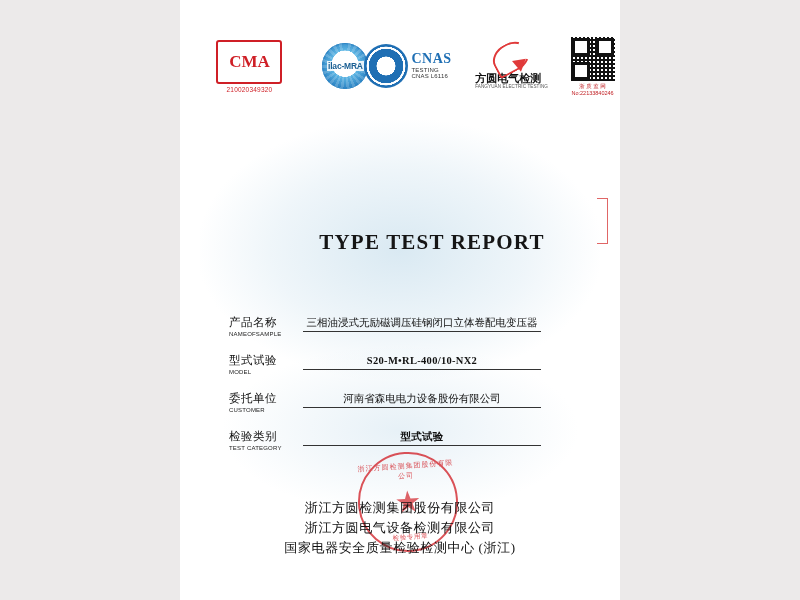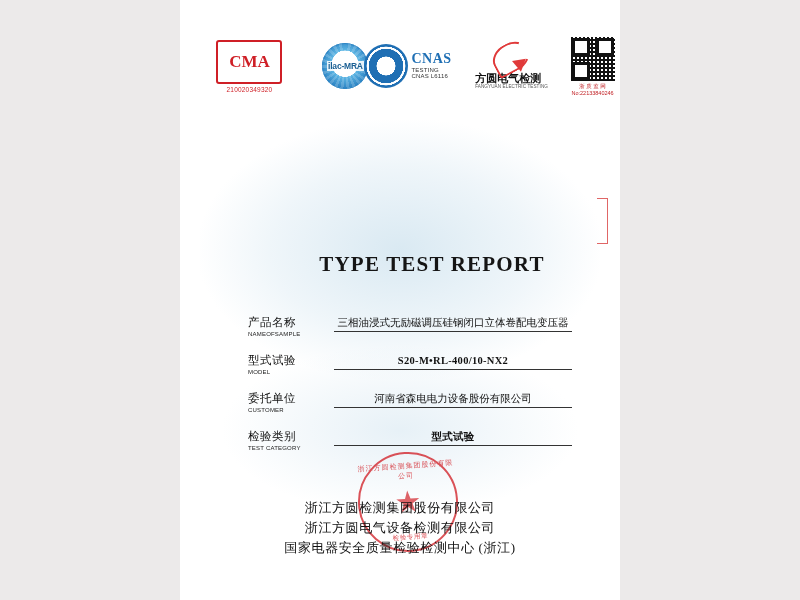--- a/index.html
+++ b/index.html
@@ -293,34 +293,34 @@
     font-family: "Liberation Serif", serif;
     font-weight: bold;
     font-size: 35px;
     letter-spacing: 9px;
     color: #151515;
     text-indent: 9px;
   }
   .title-en {
     position: absolute;
     left: 0;
-    top: 252px;
+    top: 230px;
     width: 504px;
     text-align: center;
     font-family: "Liberation Serif", serif;
     font-weight: bold;
     font-size: 21px;
     letter-spacing: 1.2px;
     color: #151515;
   }
 
   
   .fields {
     position: absolute;
-    left: 68px;
+    left: 49px;
     top: 315px;
     width: 312px;
   }
   .field-row {
     position: relative;
     height: 38px;
   }
   .field-label {
     position: absolute;
     left: 0;
@@ -348,21 +348,20 @@
     width: 238px;
     height: 16px;
     border-bottom: 1px solid #333;
     text-align: center;
     font-size: 10.5px;
     color: #111;
     font-family: "Liberation Serif", serif;
     line-height: 15px;
     white-space: nowrap;
     overflow: hidden;
-    margin-left: 12px;
   }
   .field-value.model,
   .field-value.category {
     letter-spacing: 0.3px;
     font-weight: bold;
   }
 
   
   .stamp {
     position: absolute;

